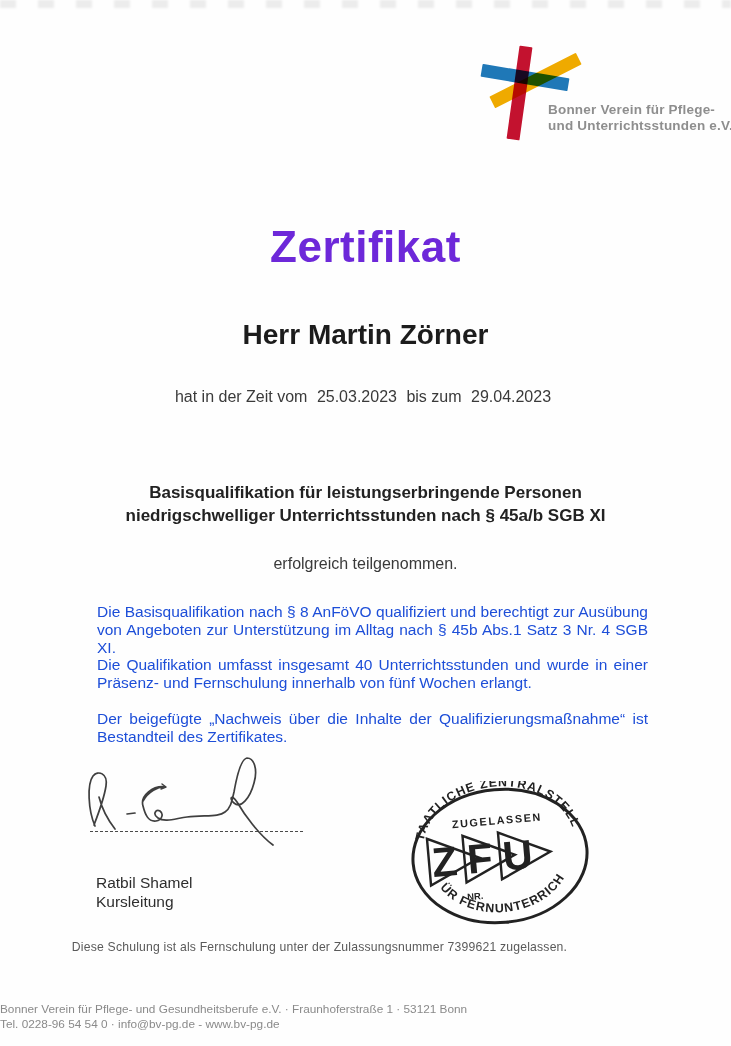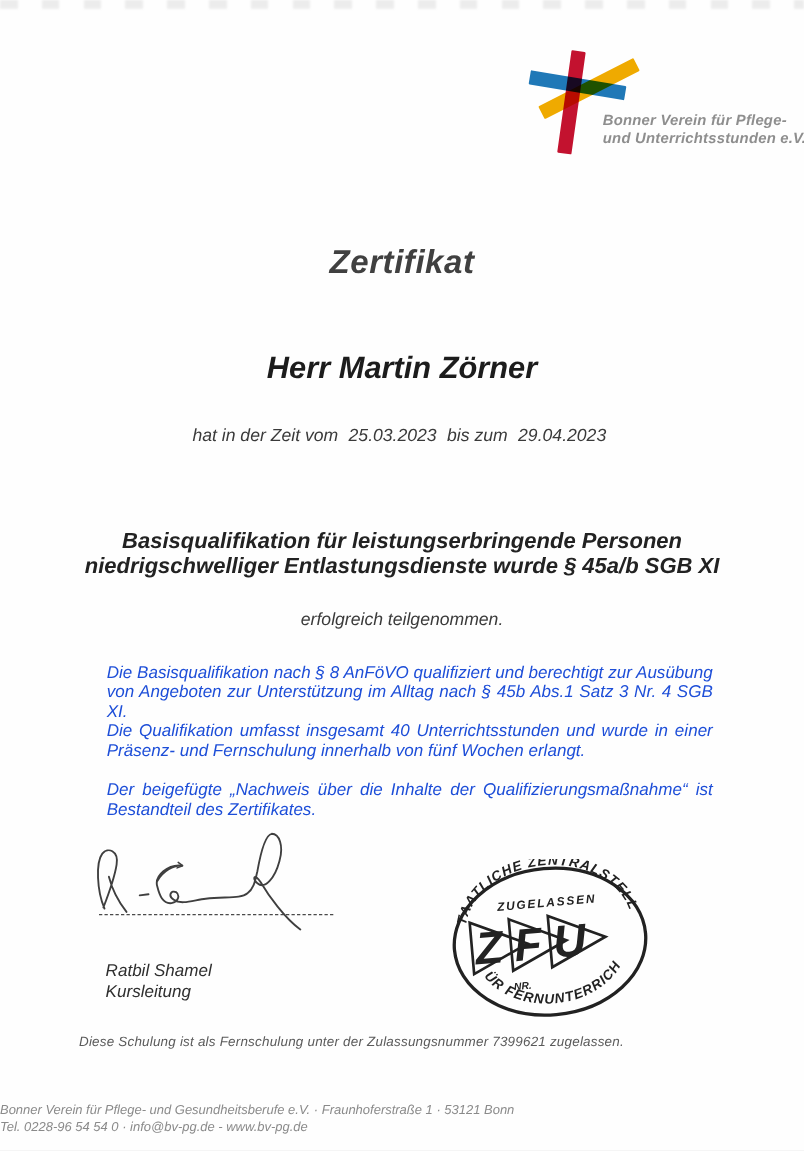--- a/index.html
+++ b/index.html
@@ -5,46 +5,45 @@
   html,body{margin:0;padding:0;}
   body{background:#e8e8e8;}
   .page{
     position:relative;
     width:731px;height:1046px;
     margin:0 auto;
     background:#fefefe;
     font-family:"Liberation Sans", sans-serif;
     color:#333;
     overflow:hidden;
-    font-style:italic;
   }
   .scan-noise{
     position:absolute;top:0;left:0;right:0;height:8px;
     background:repeating-linear-gradient(90deg, rgba(130,130,130,.14) 0 16px, rgba(255,255,255,0) 16px 38px);
     filter:blur(1.2px);
   }
   
   .logo{position:absolute;left:478px;top:38px;width:245px;height:112px;}
   .bar{position:absolute;border-radius:1px;mix-blend-mode:multiply;}
   .bar-red{left:35px;top:8px;width:13px;height:94px;background:#c4122f;transform:rotate(8deg);}
   .bar-blue{left:3px;top:33px;width:88px;height:13px;background:#1f78b8;transform:rotate(9.5deg);}
   .bar-yellow{left:9px;top:36px;width:97px;height:13px;background:#f0ab00;transform:rotate(-27deg);}
   .logo-text{
     position:absolute;left:70px;top:64px;
     font-size:13.5px;font-weight:700;color:#8e8e8e;line-height:15.5px;
     letter-spacing:.2px;white-space:nowrap;
   }
   
   .centered{position:absolute;left:0;width:731px;text-align:center;}
-  .title{top:222px;font-size:30px;font-weight:700;color:#404040;letter-spacing:.5px;}
+  .title{top:222px;font-size:44px;font-weight:700;color:#6d28d9;letter-spacing:.5px;}
   .recipient{top:319px;font-size:28px;font-weight:700;color:#1c1c1c;}
   .period{top:388px;font-size:16px;color:#3a3a3a;}
   .period .date{margin:0 5px;text-align:right;}
   .connector{top:423px;font-size:16px;color:#3a3a3a;}
-  .course{top:481px;font-size:20px;font-weight:700;color:#222;line-height:23px;}
+  .course{top:481px;font-size:17px;font-weight:700;color:#222;line-height:23px;}
   .result{top:555px;font-size:16px;color:#3a3a3a;}
   
   .bodytext{
     position:absolute;left:97px;top:603px;width:551px;
     font-size:15.5px;line-height:17.8px;color:#1d4ed8;text-align:justify;
   }
   .bodytext p{margin:0;}
   .bodytext p.gap{margin-top:18px;}
   
   .sig-line{position:absolute;left:90px;top:831px;width:213px;border-top:1.5px dashed #4a4a4a;}
@@ -80,21 +79,21 @@
   <div class="centered period">
     <span>hat in der Zeit vom</span>
     <span class="date">25.03.2023</span>
     <span>bis zum</span>
     <span class="date">29.04.2023</span>
   </div>
 
 
   <div class="centered course">
     <div>Basisqualifikation für leistungserbringende Personen</div>
-    <div>niedrigschwelliger Entlastungsdienste wurde § 45a/b SGB XI</div>
+    <div>niedrigschwelliger Unterrichtsstunden nach § 45a/b SGB XI</div>
   </div>
 
   <div class="centered result">erfolgreich teilgenommen.</div>
 
   <div class="bodytext">
     <p>Die Basisqualifikation nach § 8 AnFöVO qualifiziert und berechtigt zur Ausübung von Angeboten zur Unterstützung im Alltag nach § 45b Abs.1 Satz 3 Nr. 4 SGB XI.</p>
     <p>Die Qualifikation umfasst insgesamt 40 Unterrichtsstunden und wurde in einer Präsenz- und Fernschulung innerhalb von fünf Wochen erlangt.</p>
     <p class="gap">Der beigefügte „Nachweis über die Inhalte der Qualifizierungsmaßnahme“ ist Bestandteil des Zertifikates.</p>
   </div>
 

